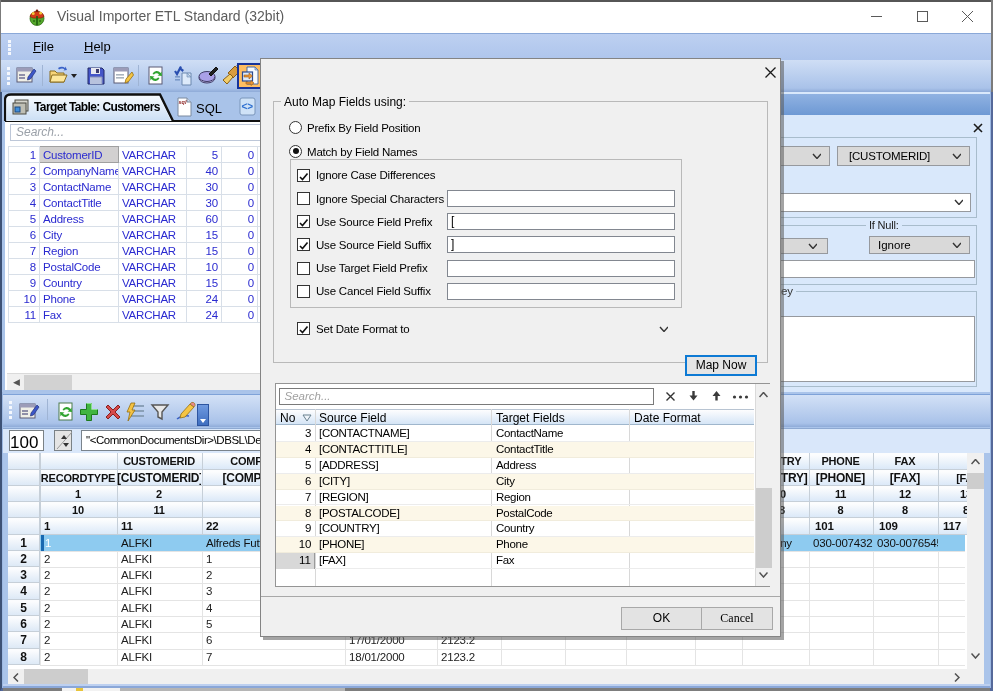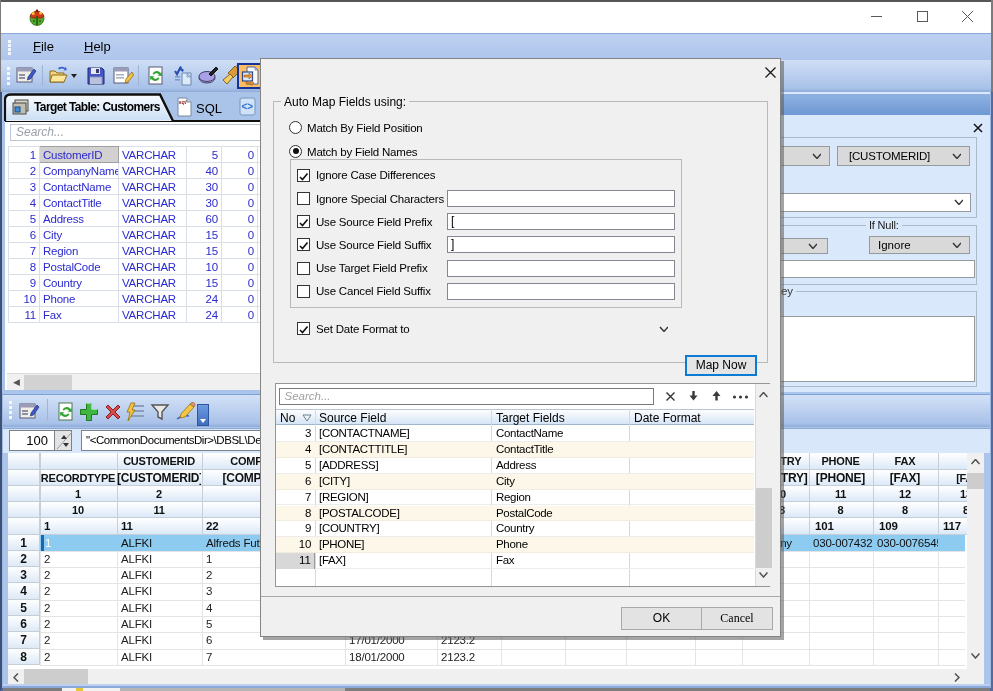--- a/index.html
+++ b/index.html
@@ -78,20 +78,21 @@
    <ellipse cx="9" cy="11.5" rx="7" ry="7" fill="#55a82c"></ellipse>
    <ellipse cx="9" cy="11.5" rx="7" ry="7" fill="none" stroke="#2d6b12" stroke-width="0.8"></ellipse>
    <path d="M2 9.5 A7.2 6.5 0 0 1 16 9.5 L13 11 L5 11 Z" fill="#d43a1a" stroke="#8f1d08" stroke-width="0.7"></path>
    <circle cx="5.2" cy="6.4" r="1.5" fill="#f0c93c"></circle>
    <circle cx="12.6" cy="6.2" r="1.4" fill="#f0c93c"></circle>
    <circle cx="9" cy="3.8" r="1.3" fill="#7a1508"></circle>
    <rect x="8.2" y="9" width="1.6" height="9" fill="#1d5c0e"></rect>
    <circle cx="6" cy="14" r="1" fill="#2d6b12"></circle>
    <circle cx="12" cy="14" r="1" fill="#2d6b12"></circle>
  </svg>
+ <div class="titletxt">Visual Importer ETL Standard (32bit)</div>
  <div class="winbtn" style="left:853px;"><svg width="46" height="33">
         <line x1="18" y1="16.5" x2="29" y2="16.5" stroke="#5a5a5a" stroke-width="1"></line>
       </svg></div>
  <div class="winbtn" style="left:899px;"><svg width="46" height="33">
         <rect x="18.5" y="11.5" width="10" height="10" fill="none" stroke="#5a5a5a" stroke-width="1"></rect>
       </svg></div>
  <div class="winbtn" style="left:944px;"><svg width="46" height="33">
         <path d="M18 11 L29 22 M29 11 L18 22" stroke="#5a5a5a" stroke-width="1" fill="none"></path>
       </svg></div>
 </div>
@@ -402,21 +403,21 @@
 <svg class="abs" style="left:173px;top:401px" width="24" height="22" viewBox="0 0 24 22">
   <path d="M4 18 Q9 14 16 15" fill="none" stroke="#3a62c8" stroke-width="1.5"></path>
   <path d="M8 13 L17 3 L21 6 L12 16 L7 17 Z" fill="#f5c544" stroke="#96700f" stroke-width="0.8"></path>
   <path d="M17 3 L21 6 L22 4.5 Q22.5 2.5 20.5 1.5 Q18.5 1 17.8 2.2 Z" fill="#e88a8a" stroke="#96700f" stroke-width="0.7"></path>
 </svg>
 <div class="abs" style="left:197px;top:404px;width:12px;height:22px;background:linear-gradient(#6f9ae0,#3f6fc0);border:1px solid #2d55a0;"></div>
 <svg class="abs" style="left:199px;top:418px" width="8" height="6">
     <path d="M1 1 L7 1 L4 5 Z" fill="#fff"></path>
   </svg>
 
-<div class="abs" style="left:9px;top:430px;width:46px;height:21px;background:#fff;border:1px solid #7a8186;font-size:13px;text-align:right;padding:2px 6px 16px 0;">100</div>
+<div class="abs" style="left:9px;top:430px;width:35px;height:21px;background:#fff;border:1px solid #7a8186;font-size:17px;text-align:right;padding:2px 6px 16px 0;">100</div>
 <div class="abs" style="left:54px;top:430px;width:18px;height:21px;background:#e4e4e4;border:1px solid #7a8186;"></div>
 <svg class="abs" style="left:56px;top:431px" width="17" height="19">
     <path d="M1 18 L16 1" stroke="#9a9a9a" stroke-width="1"></path>
     <path d="M5 8 L8 4 L11 8 Z" fill="#333"></path>
     <path d="M7 12 L13 12 L10 16 Z" fill="#333"></path>
   </svg>
 <div class="abs" style="left:81px;top:430px;width:694px;height:21px;background:#fff;border:1px solid #7a838c;font-size:11.5px;letter-spacing:-0.45px;padding:3px 0 0 4px;white-space:nowrap;overflow:hidden;">"&lt;CommonDocumentsDir&gt;\DBSL\Demo Data\CUSTOMERS_FIX.TXT"</div>
 <div class="bgrid" style="left:8px;top:453px;width:959px;height:215.5px;">
  <div class="hdrband" style="top:0;height:17px;"></div>
  <div class="hdrband" style="top:17px;height:16px;"></div>
@@ -561,21 +562,21 @@
 <div class="abs" style="left:76px;top:688px;width:7px;height:3px;background:#e8c43a;"></div>
 <div class="abs" style="left:120px;top:688px;width:225px;height:3px;background:#b5b5b5;"></div>
 
 <div class="dialog">
  <svg class="abs" style="left:503px;top:7px" width="13" height="13">
       <path d="M1.5 1.5 L11.5 11.5 M11.5 1.5 L1.5 11.5" stroke="#1a1a1a" stroke-width="1.3"></path>
     </svg>
  <div class="groupbox" style="left:12px;top:42px;width:495px;height:262px;"></div>
  <div class="grouplabel" style="left:20px;top:36px;">Auto Map Fields using:</div>
  <div class="radio" style="left:28px;top:62px;"></div>
- <div class="dlabel" style="left:46px;top:63px;">Match By Field Position</div>
+ <div class="dlabel" style="left:46px;top:63px;">Prefix By Field Position</div>
  <div class="radio" style="left:28px;top:85.5px;"></div>
  <div class="abs" style="left:31.5px;top:89px;width:6px;height:6px;border-radius:50%;background:#111;"></div>
  <div class="dlabel" style="left:46px;top:86.5px;">Match by Field Names</div>
  <div class="groupbox" style="left:29px;top:100px;width:392px;height:149px;"></div>
  <div class="cb" style="left:36px;top:109.5px;">
       <svg width="12" height="12">
         <path d="M2 6 L4.5 8.5 L9.5 2.5" fill="none" stroke="#111" stroke-width="1.6"></path>
       </svg>
     </div>
  <div class="dlabel" style="left:55px;top:110px;">Ignore Case Differences</div>

